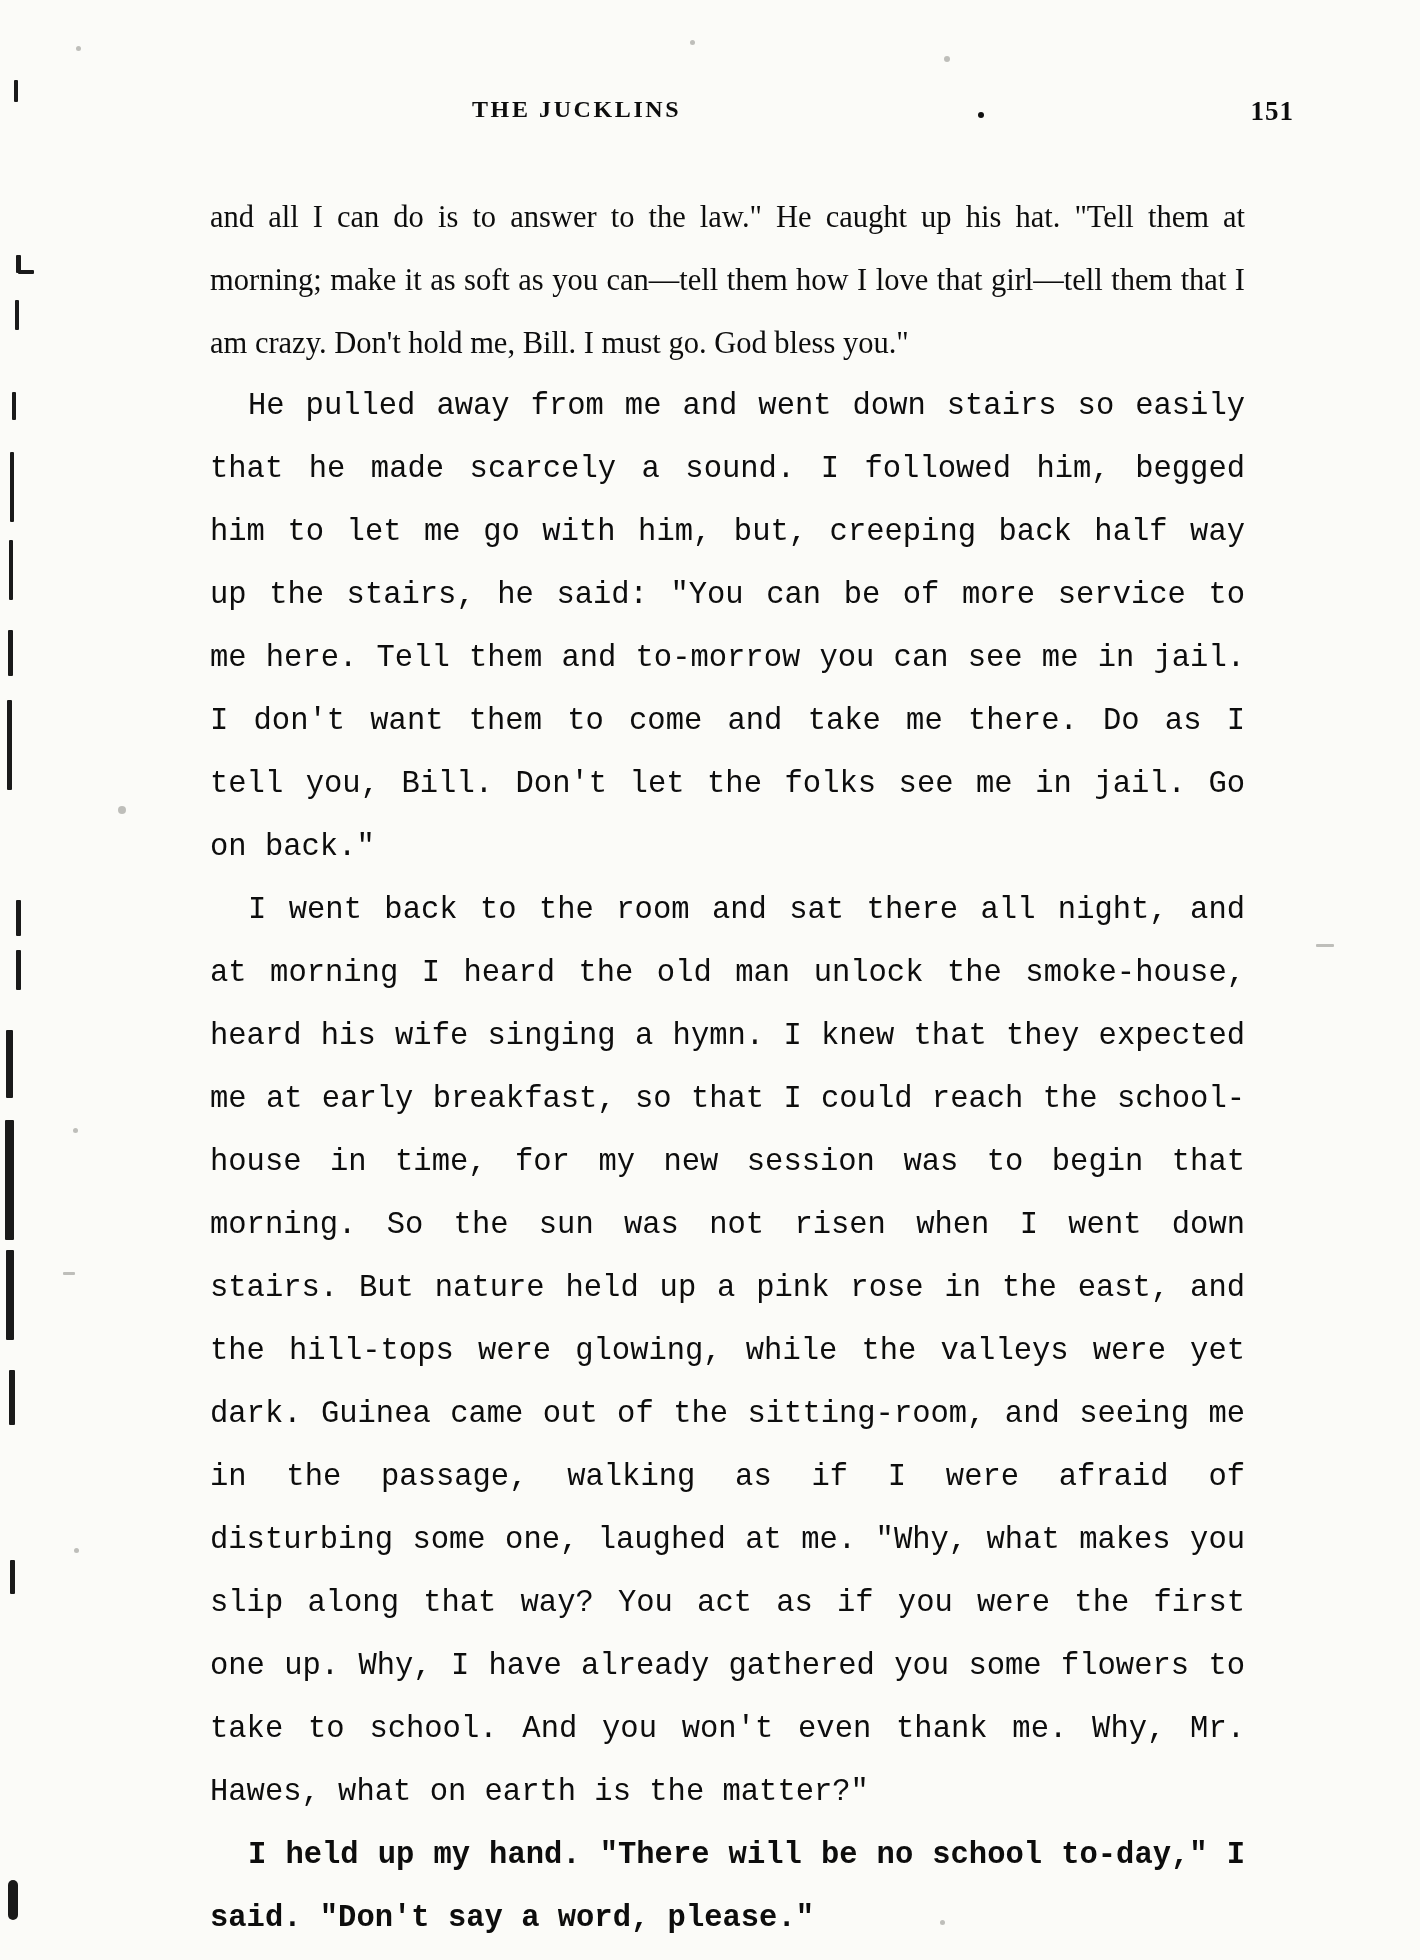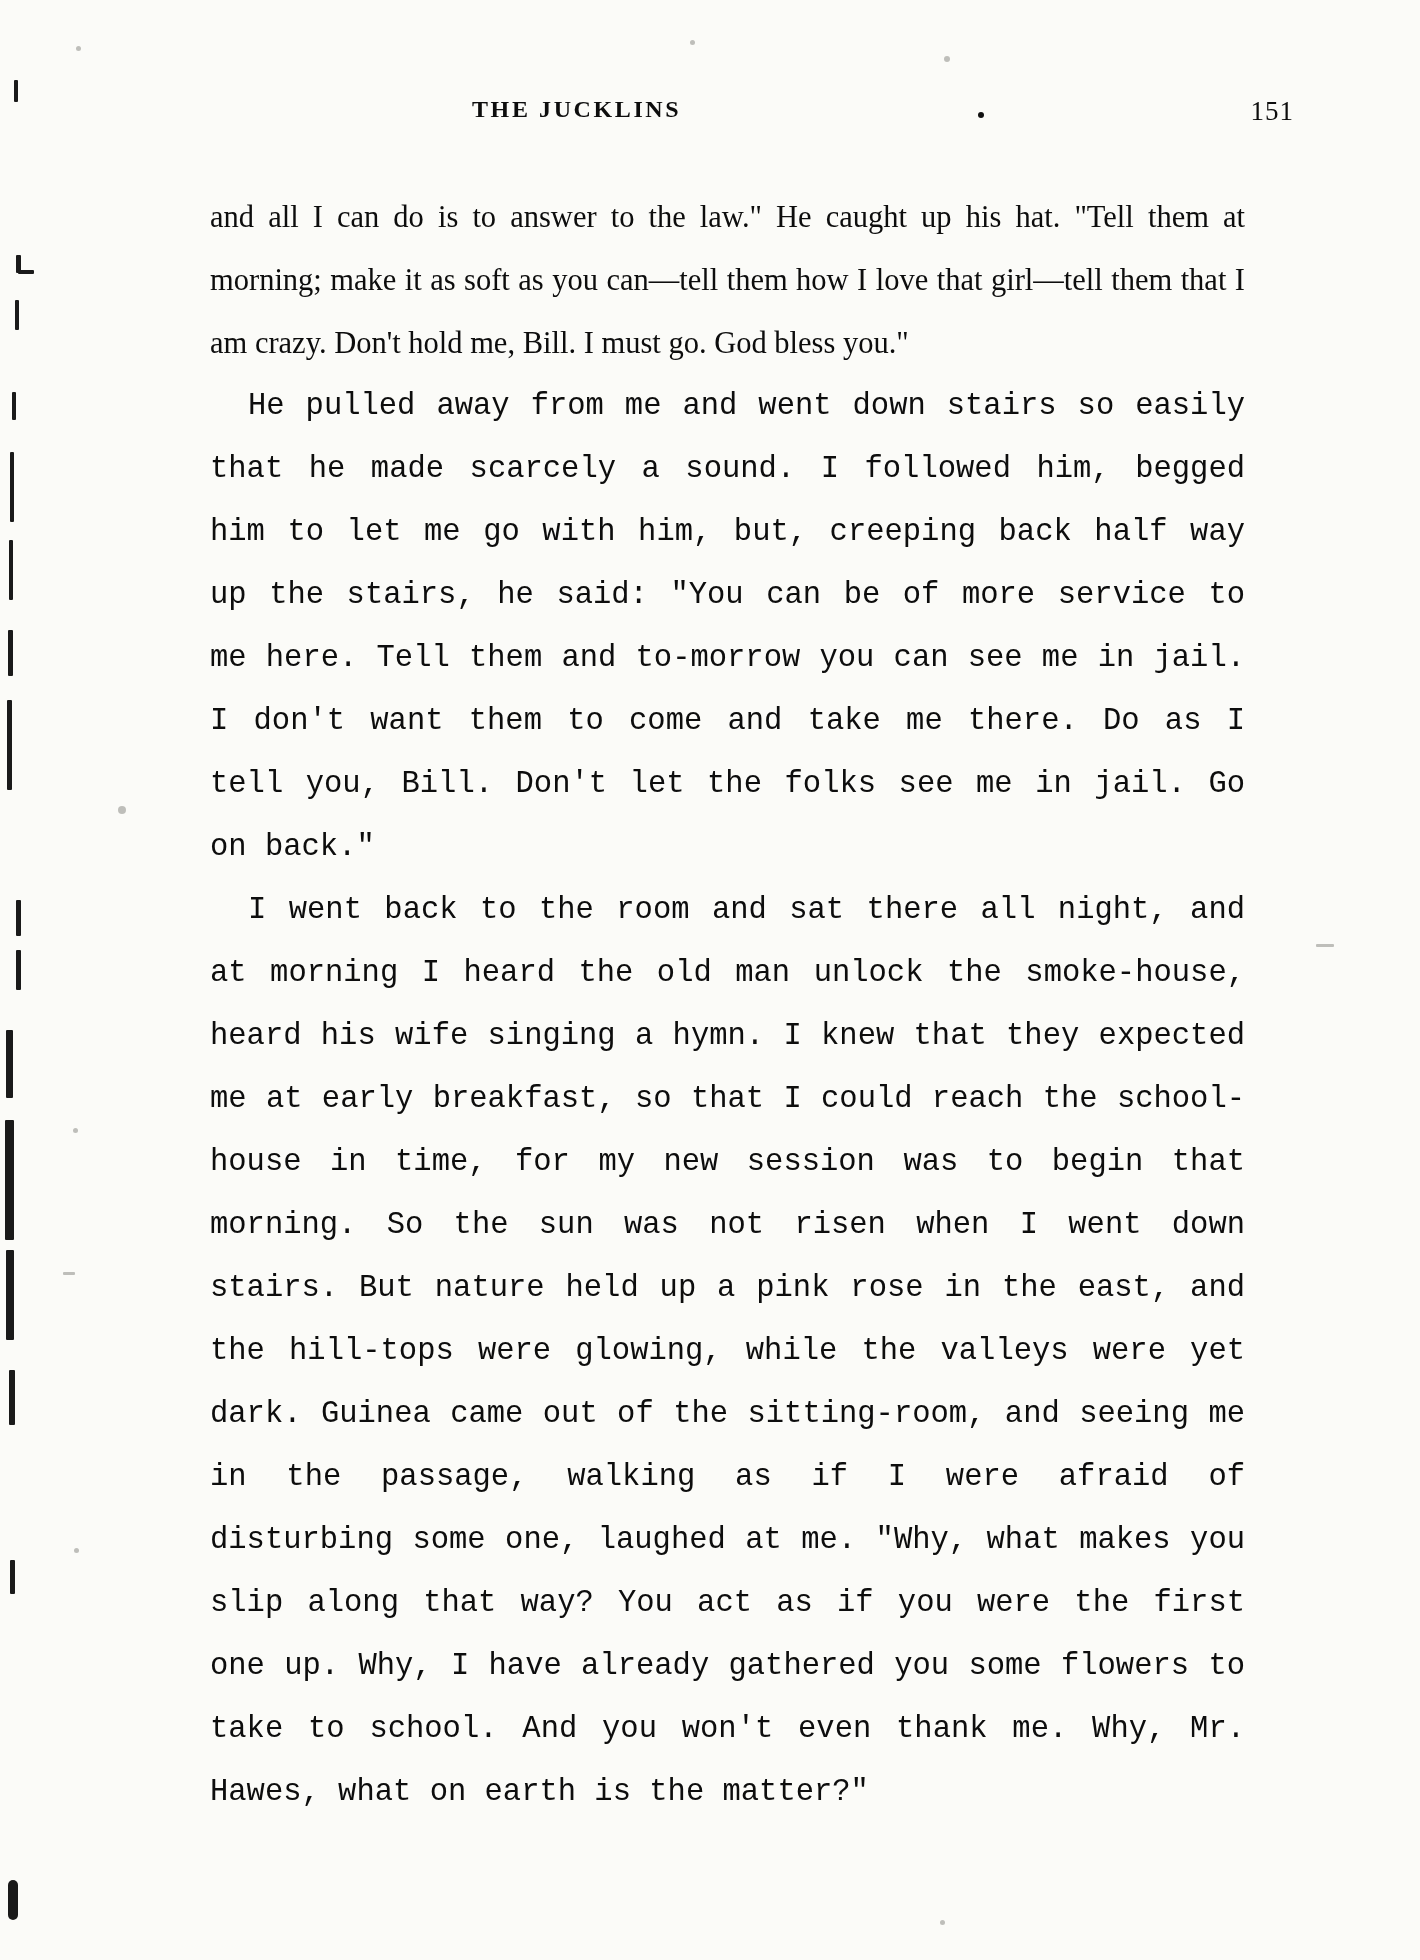--- a/index.html
+++ b/index.html
@@ -70,21 +70,21 @@
     width: 6px;
     height: 6px;
     background: #111;
     border-radius: 50%;
   }
   .runhead-folio {
     position: absolute;
     right: -24px;
     top: 0;
     font-size: 27px;
-    font-weight: normal;
+    font-weight: bold;
     letter-spacing: 1px;
   }
 
   .body-text {
     margin-top: 34px;
     font-size: 30.5px;
     line-height: 63px;
     text-align: justify;
     text-justify: inter-word;
     width: 1035px;
@@ -143,15 +143,16 @@
   <div class="runhead">
     <div class="runhead-title">THE JUCKLINS</div>
     <div class="runhead-dot"></div>
     <div class="runhead-folio">151</div>
   </div>
 
   <div class="body-text">
     <p>and all I can do is to answer to the law." He caught up his hat. "Tell them at morning; make it as soft as you can—tell them how I love that girl—tell them that I am crazy. Don't hold me, Bill.  I must go.  God bless you."</p>
     <p class="indent">He pulled away from me and went down stairs so easily that he made scarcely a sound.  I followed him, begged him to let me go with him, but, creeping back half way up the stairs, he said:  "You can be of more service to me here.  Tell them and to-morrow you can see me in jail.  I don't want them to come and take me there.  Do as I tell you, Bill.  Don't let the folks see me in jail.  Go on back."</p>
     <p class="indent">I went back to the room and sat there all night, and at morning I heard the old man unlock the smoke-house, heard his wife singing a hymn.  I knew that they expected me at early breakfast, so that I could reach the school-house in time, for my new session was to begin that morning.  So the sun was not risen when I went down stairs. But nature held up a pink rose in the east, and the hill-tops were glowing, while the valleys were yet dark. Guinea came out of the sitting-room, and seeing me in the passage, walking as if I were afraid of disturbing some one, laughed at me.  "Why, what makes you slip along that way?  You act as if you were the first one up.  Why, I have already gathered you some flowers to take to school.  And you won't even thank me.  Why, Mr. Hawes, what on earth is the matter?"</p>
+    <p class="indent heavier">I held up my hand.  "There will be no school to-day," I said.  "Don't say a word, please."</p>
   </div>
 
 </div>
 
 </body></html>

